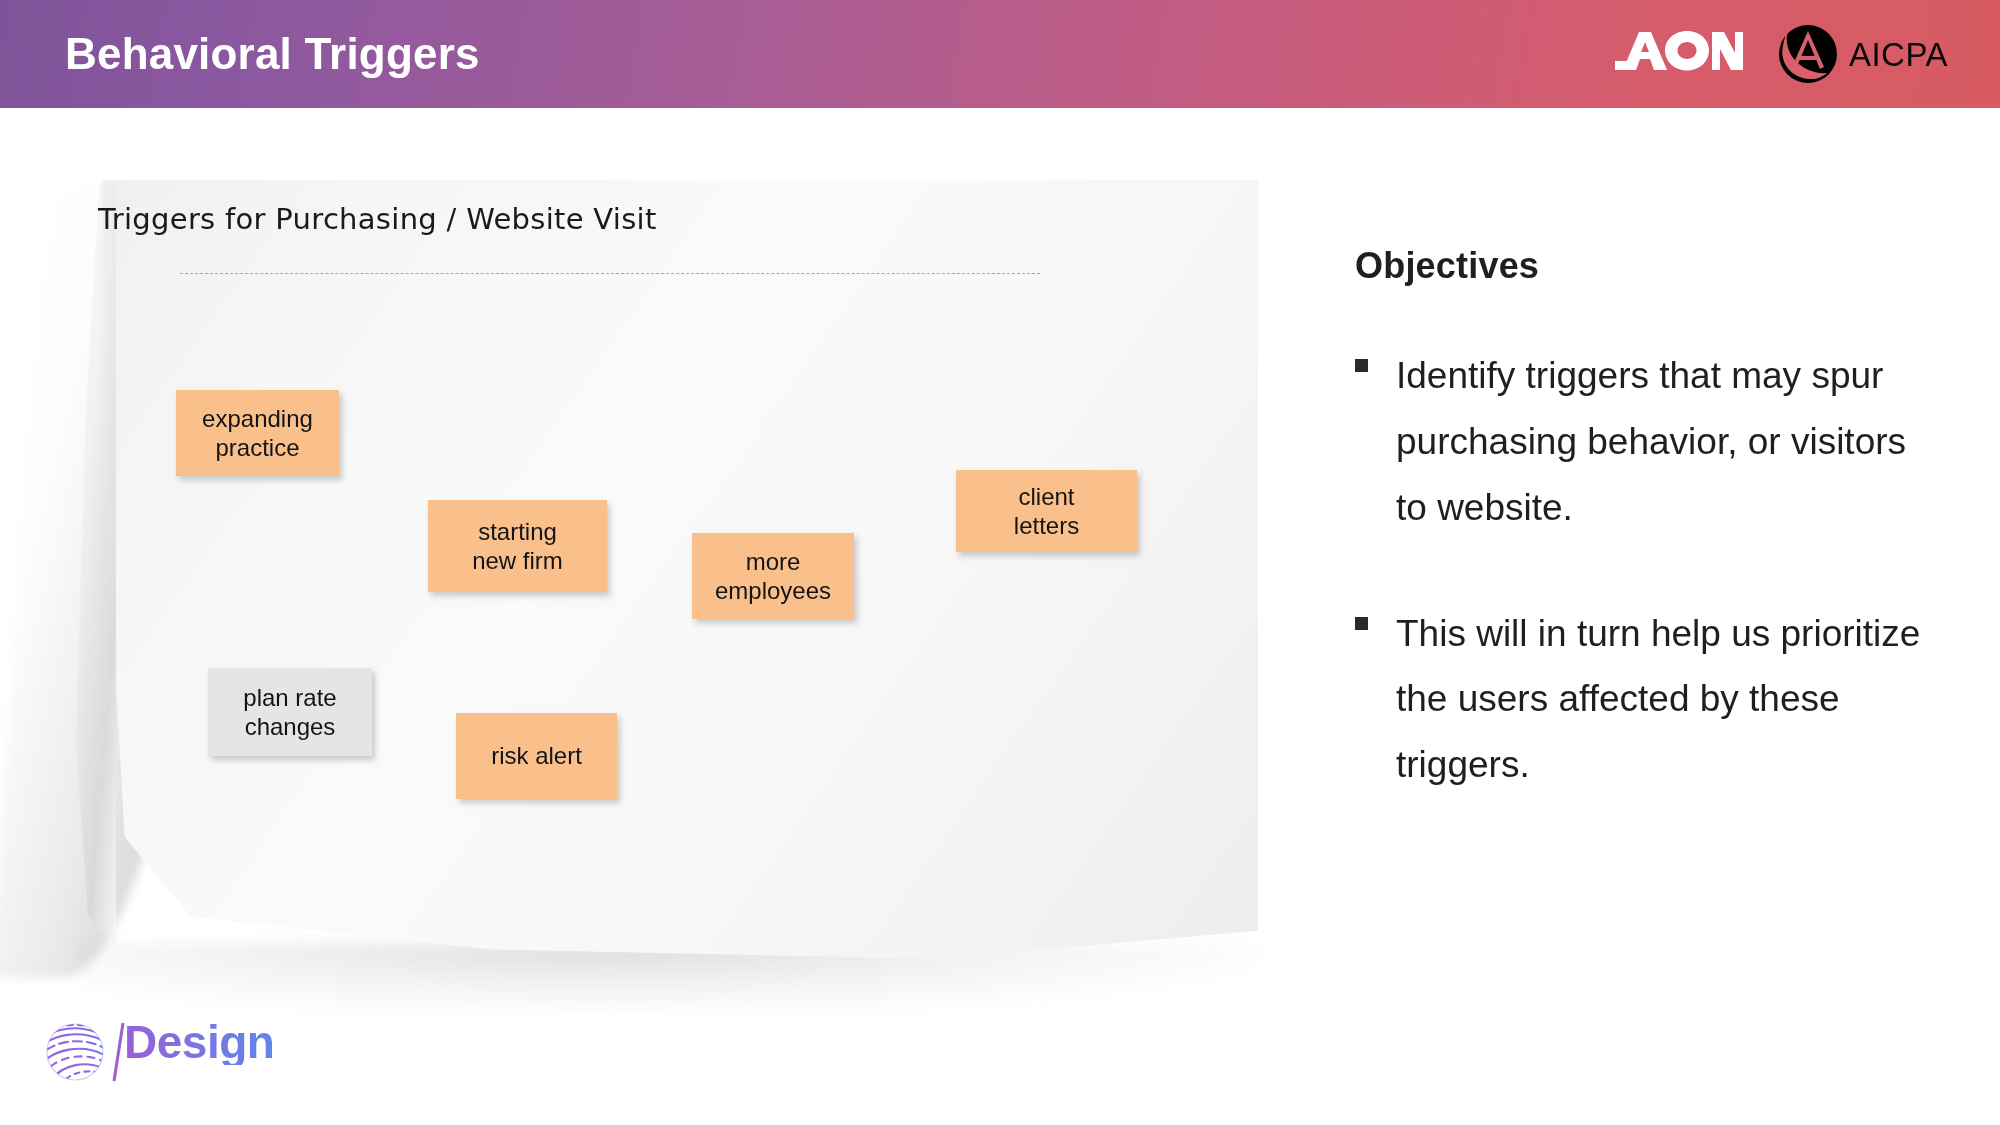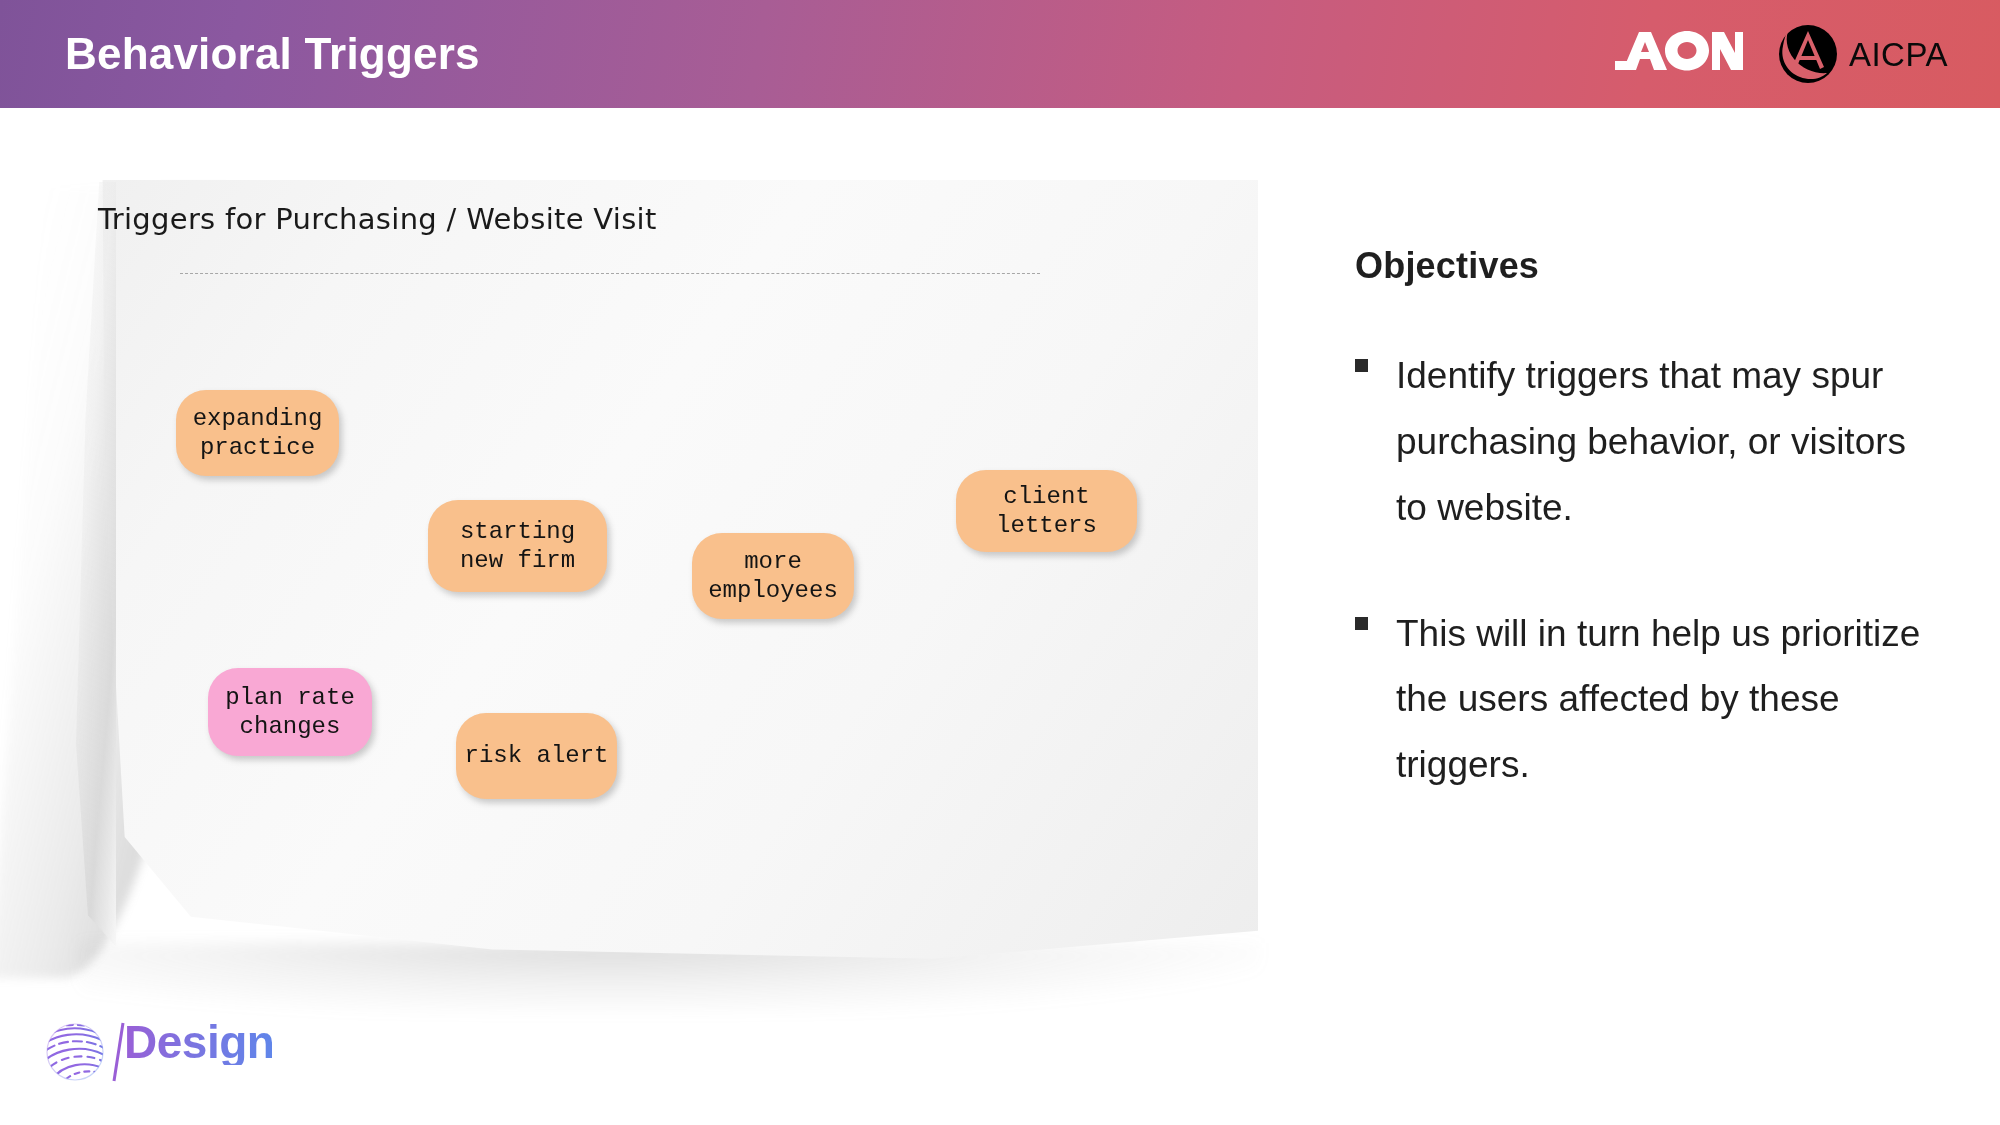--- a/index.html
+++ b/index.html
@@ -159,27 +159,26 @@
 
   
   .sticky {
     position: absolute;
     background: #f9c08c;
     box-shadow: 3px 4px 6px rgba(90,90,90,0.30);
     display: flex;
     align-items: center;
     justify-content: center;
     text-align: center;
-    font-family: Liberation Mono, monospace;
+    font-family: Liberation Sans, sans-serif;
     font-size: 24px;
     line-height: 1.22;
     color: #141414;
     padding: 4px 6px;
     white-space: pre-line;
-    border-radius: 30px;
   }
 
   
   .objectives {
     position: absolute;
     left: 1355px;
     top: 245px;
     width: 600px;
   }
 
@@ -279,21 +278,21 @@
       <div class="board-divider"></div>
 
     <div class="sticky" style="left: 78px; top: 210px; width: 163px; height: 86px; background: rgb(249, 192, 140);">expanding
 practice</div>
         <div class="sticky" style="left: 330px; top: 320px; width: 179px; height: 92px; background: rgb(249, 192, 140);">starting
 new firm</div>
         <div class="sticky" style="left: 594px; top: 353px; width: 162px; height: 86px; background: rgb(249, 192, 140);">more
 employees</div>
         <div class="sticky" style="left: 858px; top: 290px; width: 181px; height: 82px; background: rgb(249, 192, 140);">client
 letters</div>
-        <div class="sticky" style="left: 110px; top: 488px; width: 164px; height: 88px; background: #f9a8d4;">plan rate
+        <div class="sticky" style="left: 110px; top: 488px; width: 164px; height: 88px; background: #e5e5e5;">plan rate
 changes</div>
         <div class="sticky" style="left: 358px; top: 533px; width: 161px; height: 86px; background: rgb(249, 192, 140);">risk alert</div>
       </div>
   </div>
 
   <div class="objectives">
     <div class="objectives-heading">Objectives</div>
 
   <div class="bullet-row">
         <div class="bullet-marker"></div>

